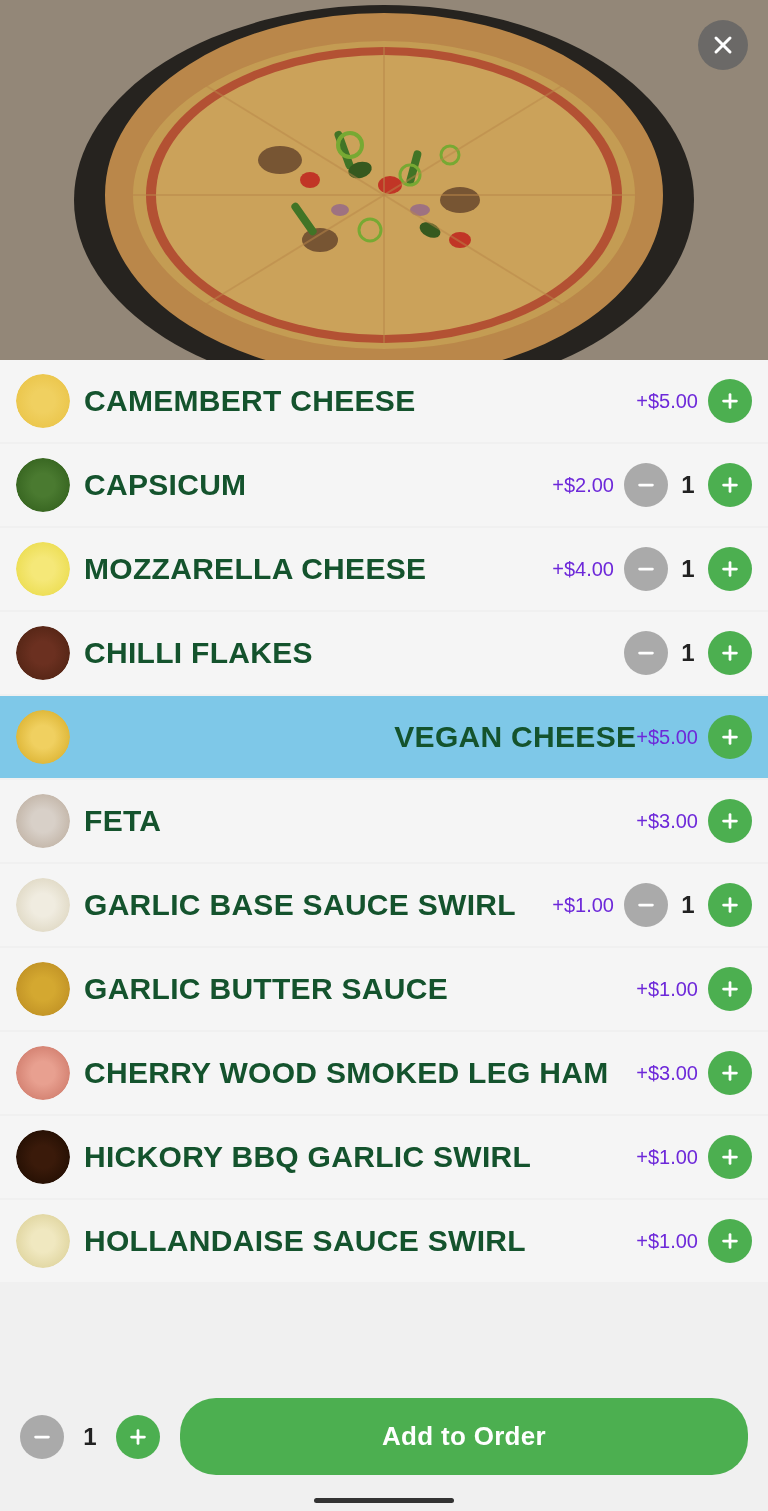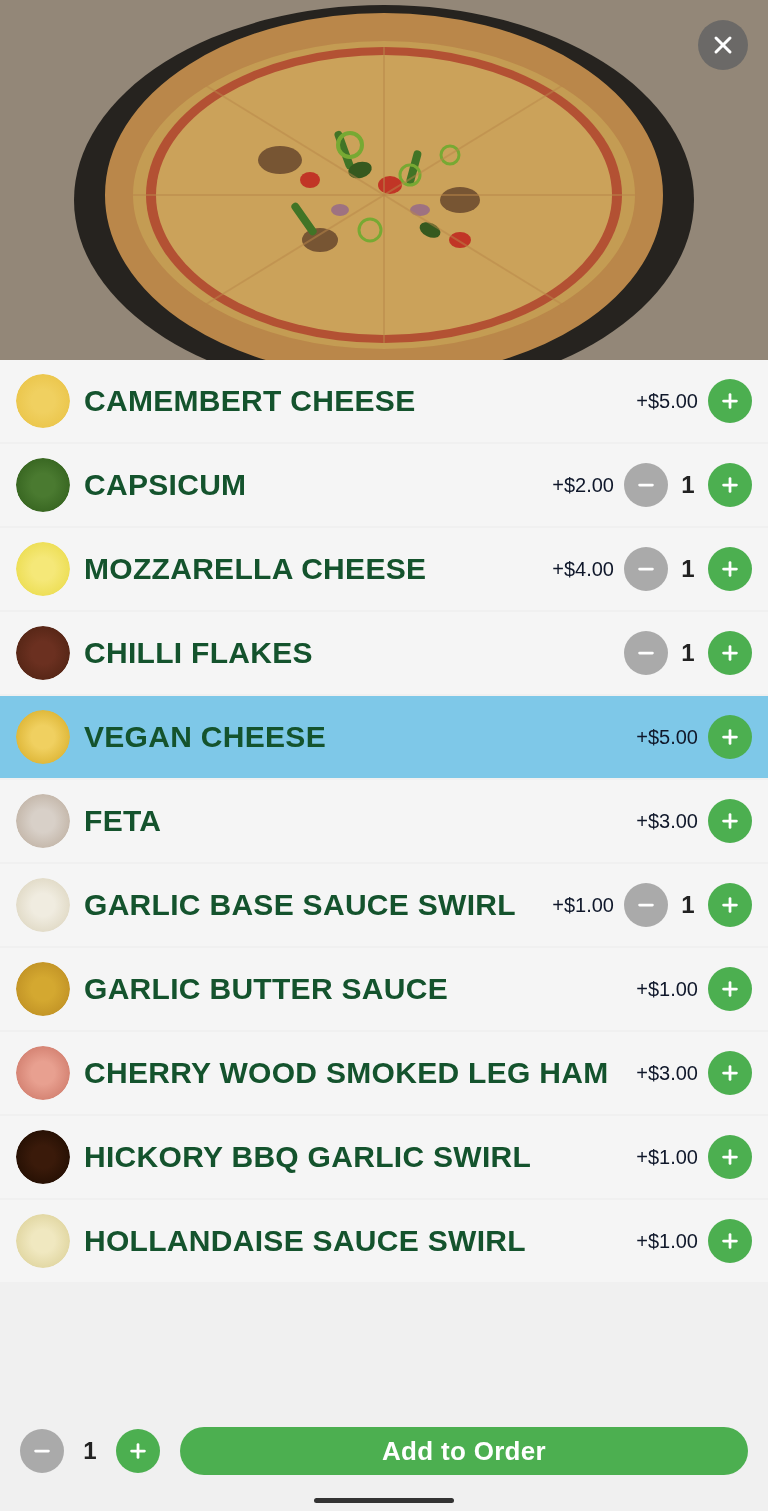--- a/index.html
+++ b/index.html
@@ -56,20 +56,21 @@
       align-items: center;
       background: #f5f5f5;
       padding: 14px 16px;
       margin-bottom: 2px;
       min-height: 78px;
       position: relative;
     }
 
     .ingredient-row.highlighted {
       background: #7ec8e8;
+      text-align: right;
     }
 
     .ingredient-icon {
       width: 54px;
       height: 54px;
       border-radius: 50%;
       overflow: hidden;
       flex-shrink: 0;
       margin-right: 14px;
       display: flex;
@@ -93,21 +94,21 @@
 
     .ingredient-controls {
       display: flex;
       align-items: center;
       gap: 10px;
       flex-shrink: 0;
     }
 
     .price-label {
       font-size: 20px;
-      color: #0f172a;
+      color: #6d28d9;
       font-weight: 400;
     }
 
     .qty-number {
       font-size: 24px;
       font-weight: 600;
       color: #222;
       min-width: 20px;
       text-align: center;
     }
@@ -159,21 +160,21 @@
       align-items: center;
       gap: 16px;
     }
 
     .add-to-order-btn {
       flex: 1;
       background: #4caf50;
       color: white;
       border: none;
       border-radius: 36px;
-      height: 48px;
+      height: 77px;
       font-size: 26px;
       font-weight: 600;
       cursor: pointer;
       letter-spacing: 0.3px;
     }
 
     .home-indicator {
       position: fixed;
       bottom: 8px;
       left: 50%;

